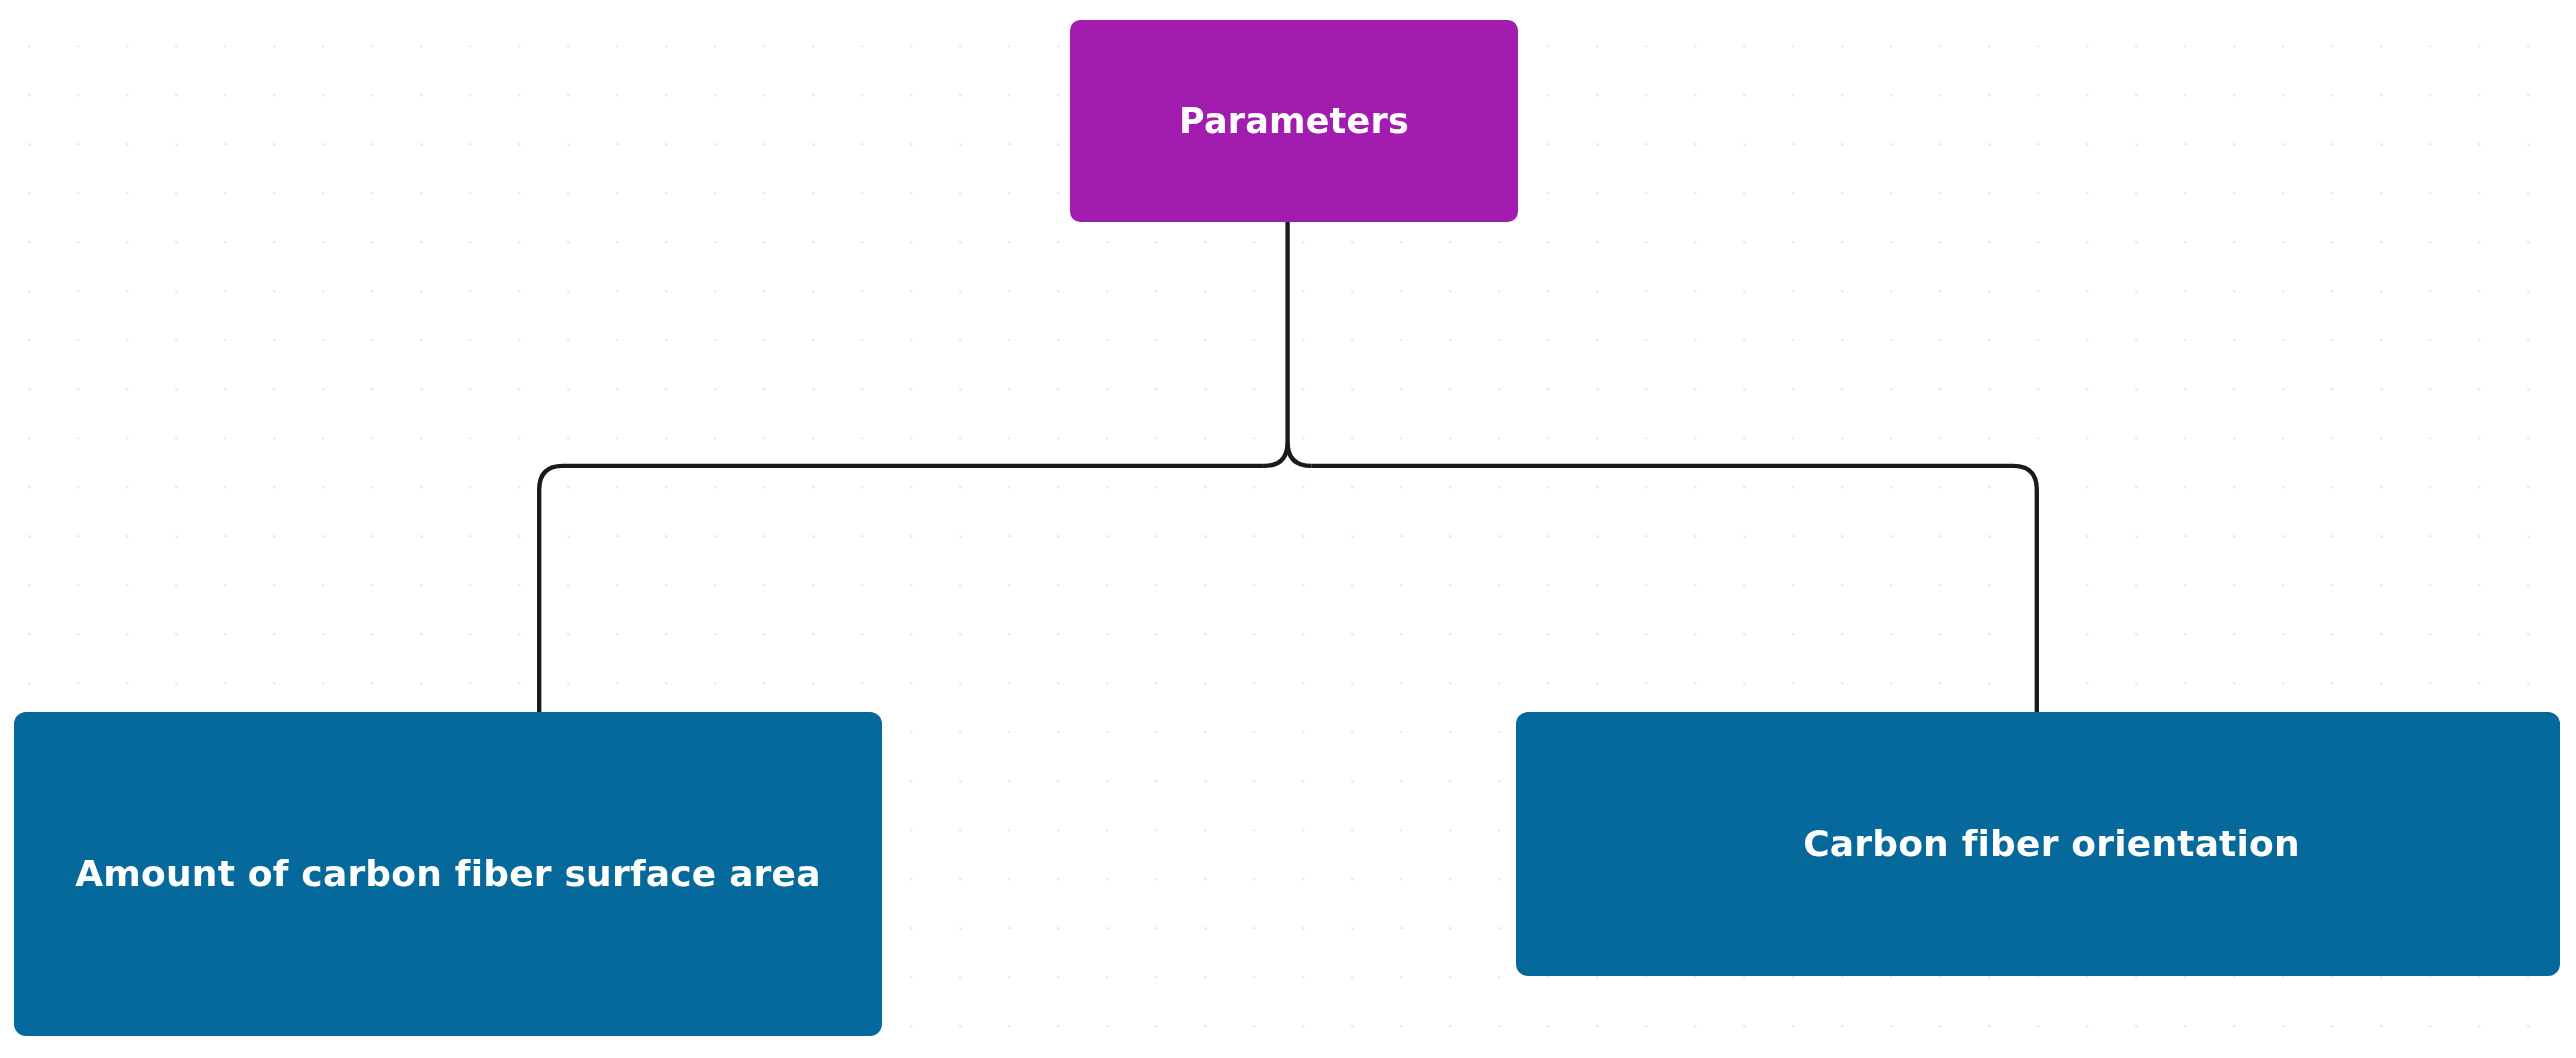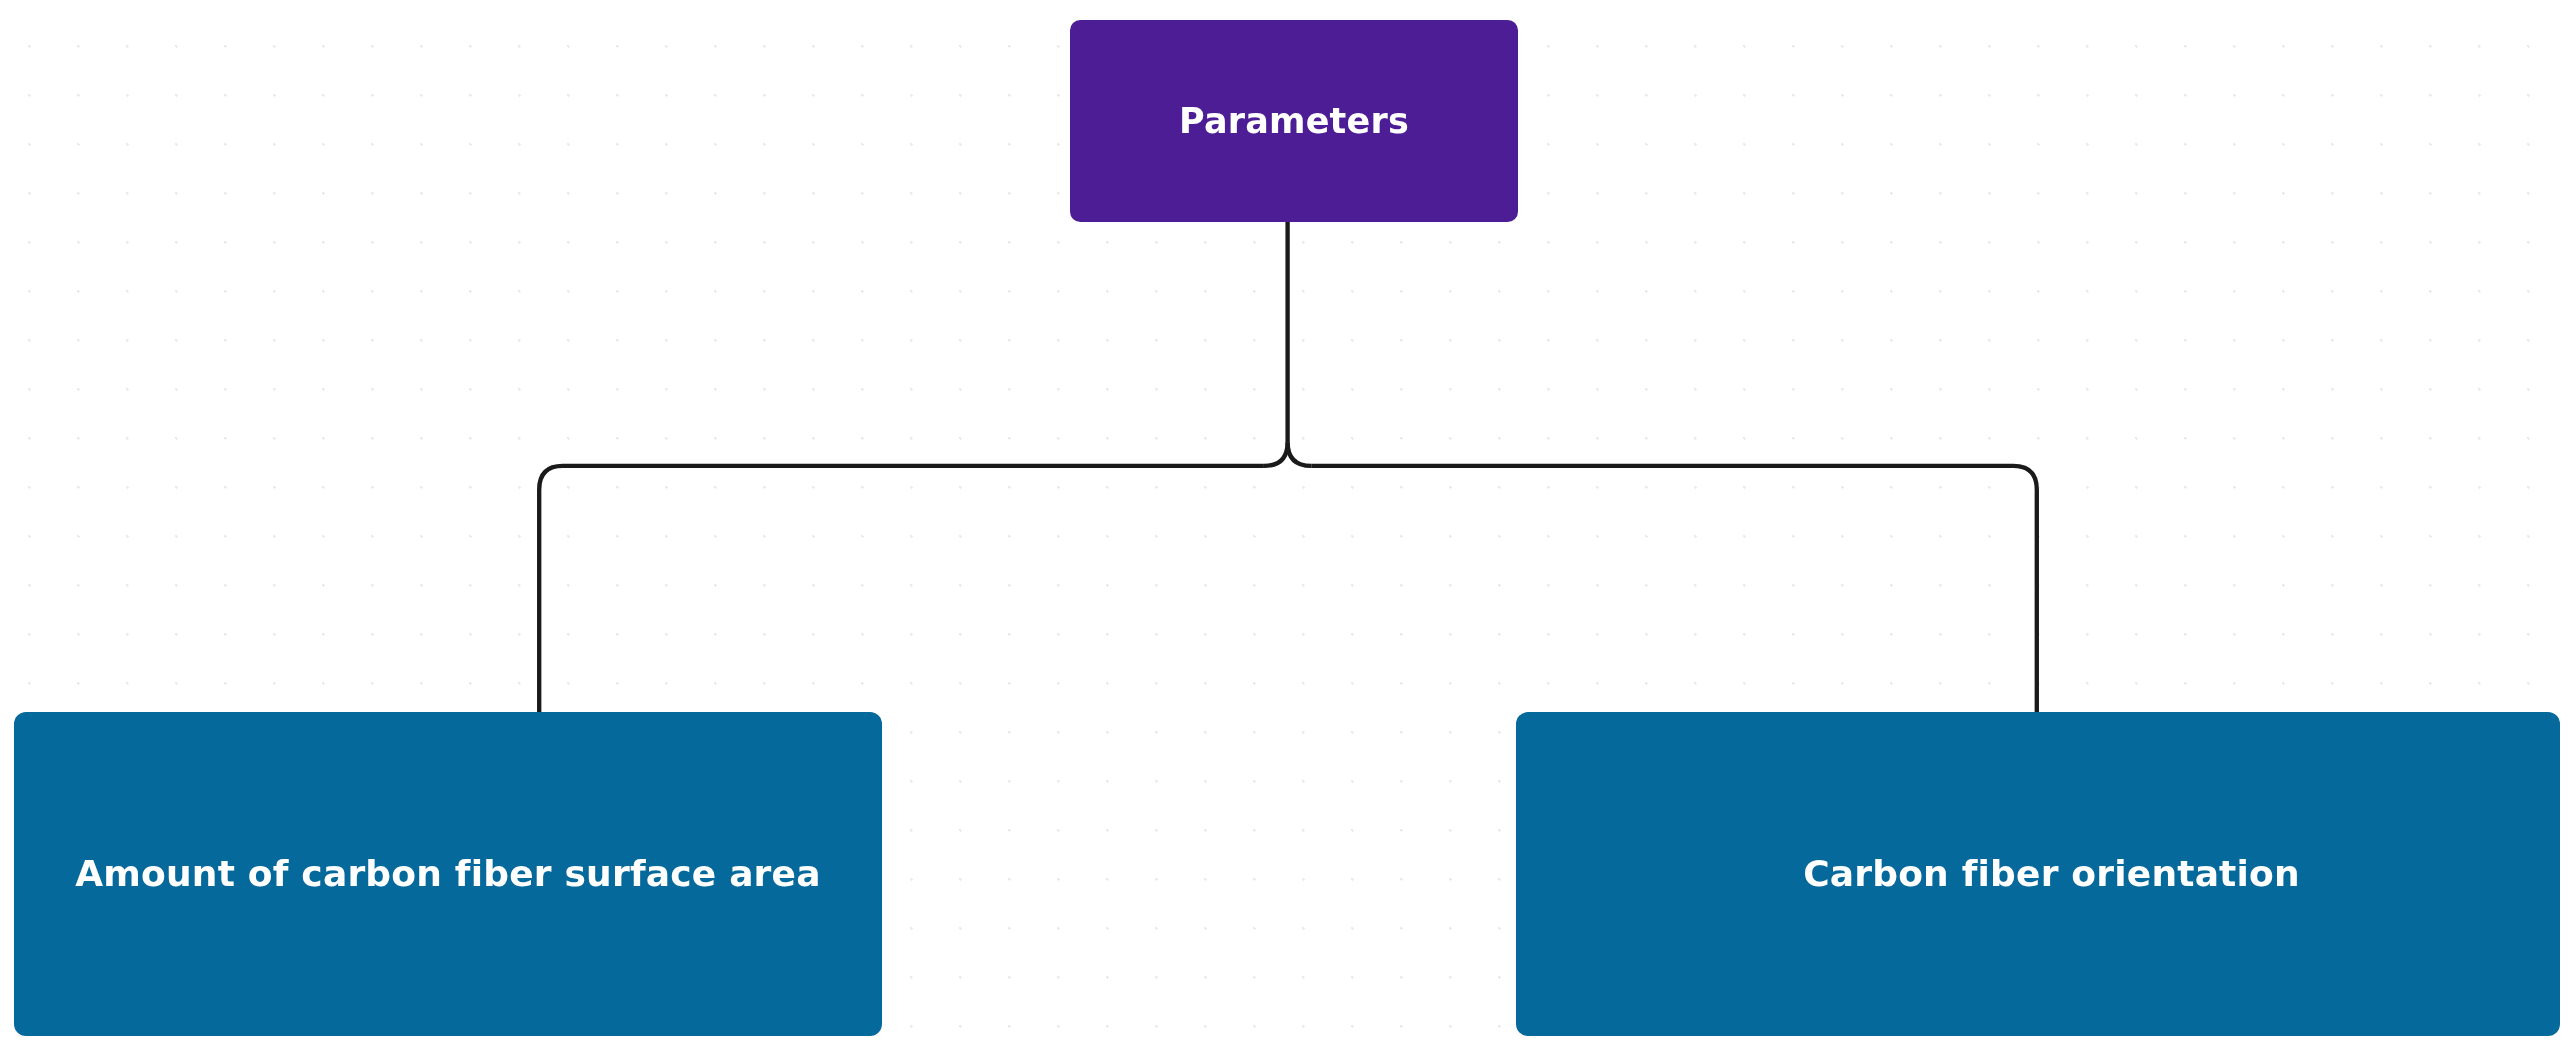--- a/index.html
+++ b/index.html
@@ -70,21 +70,21 @@
     height: 324px;
     background: #06699c;
     border-radius: 12px;
     font-size: 36px;
   }
 
   #node-orientation {
     left: 1516px;
     top: 712px;
     width: 1044px;
-    height: 324px;
+    height: 264px;
     background: #06699c;
     border-radius: 12px;
     font-size: 36px;
     padding-left: 27px;
   }
 
   .node-label {
     display: block;
     padding: 0 20.5px;
   }
@@ -104,21 +104,21 @@
 
       <path d="M 1631 560 Q 1631 590 1601 590"></path>
       <path d="M 1631 560 Q 1631 590 1661 590"></path>
 
       <path d="M 1601 590 L 713 590 Q 683 590 683 620 L 683 902"></path>
 
       <path d="M 1661 590 L 2550 590 Q 2580 590 2580 620 L 2580 902"></path>
     </g>
   </svg>
 
-  <div class="node" id="node-parameters" style="background: #4c1d95; color: rgb(255, 255, 255);">
+  <div class="node" id="node-parameters" style="background: #a21caf; color: rgb(255, 255, 255);">
     <span class="node-label">Parameters</span>
   </div>
 
   <div class="node" id="node-surface-area" style="background: rgb(6, 105, 156); color: rgb(255, 255, 255);">
     <span class="node-label">Amount of carbon fiber surface area</span>
   </div>
 
   <div class="node" id="node-orientation" style="background: rgb(6, 105, 156); color: rgb(255, 255, 255);">
     <span class="node-label">Carbon fiber orientation</span>
   </div>

